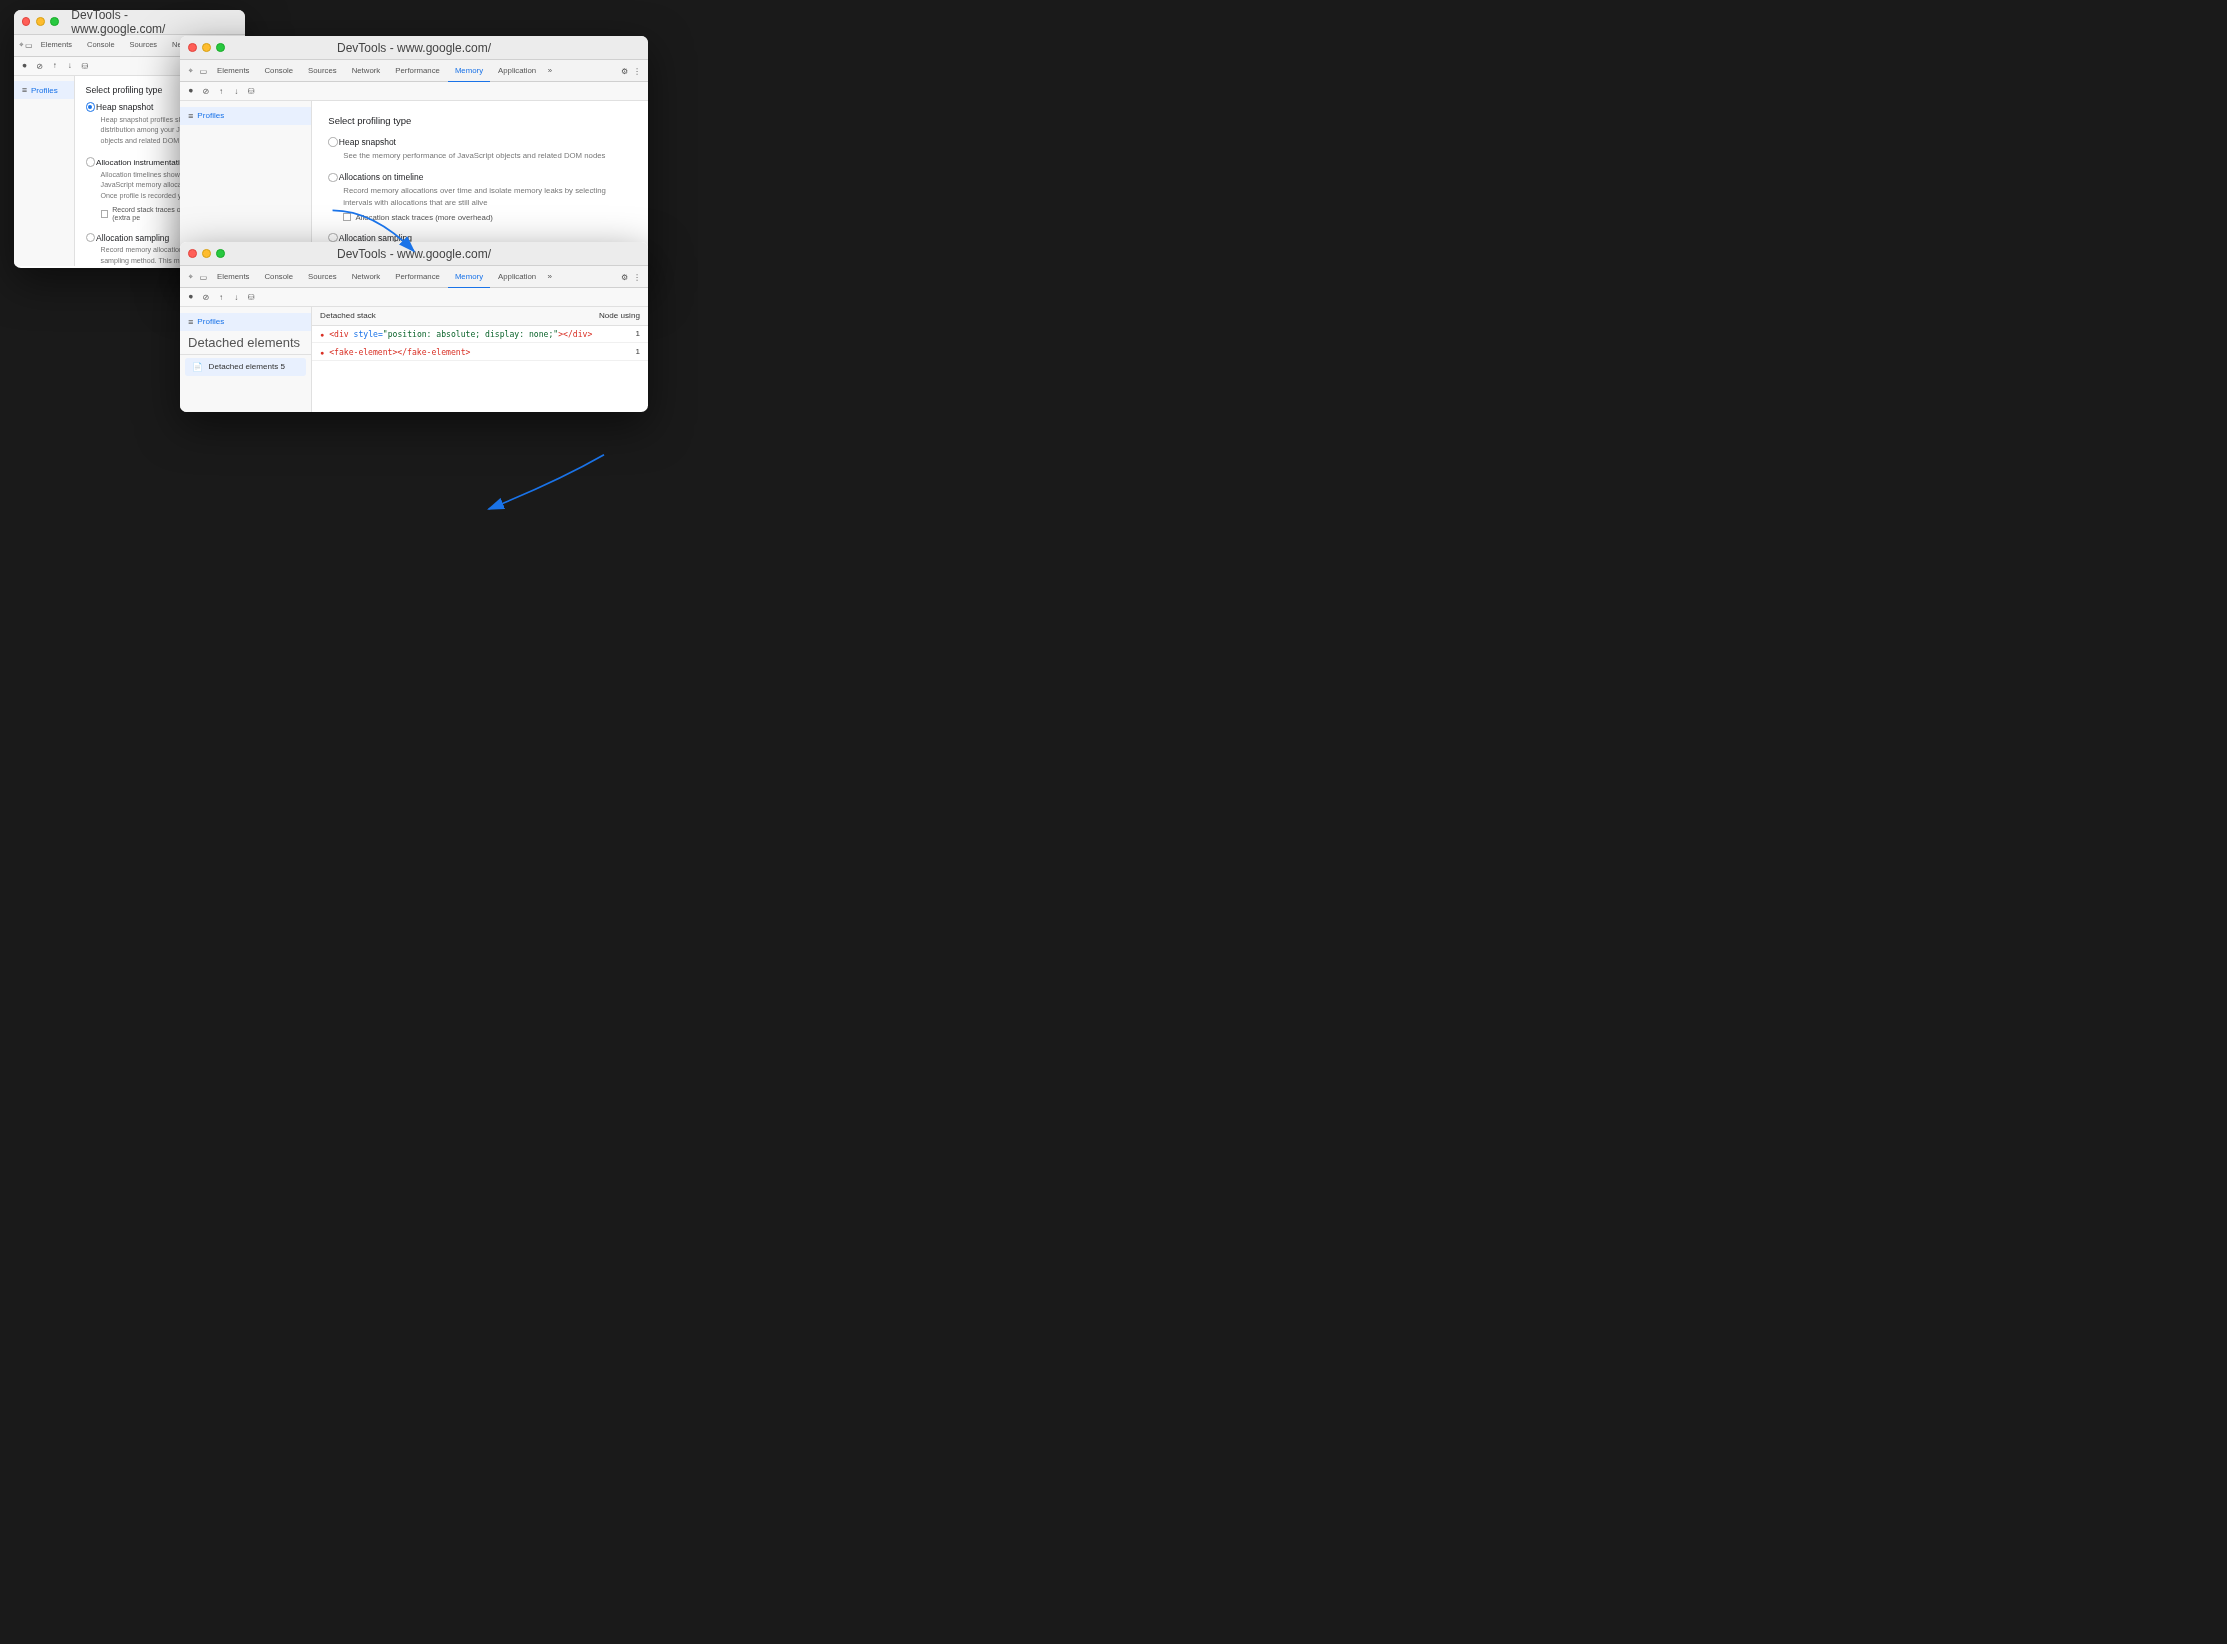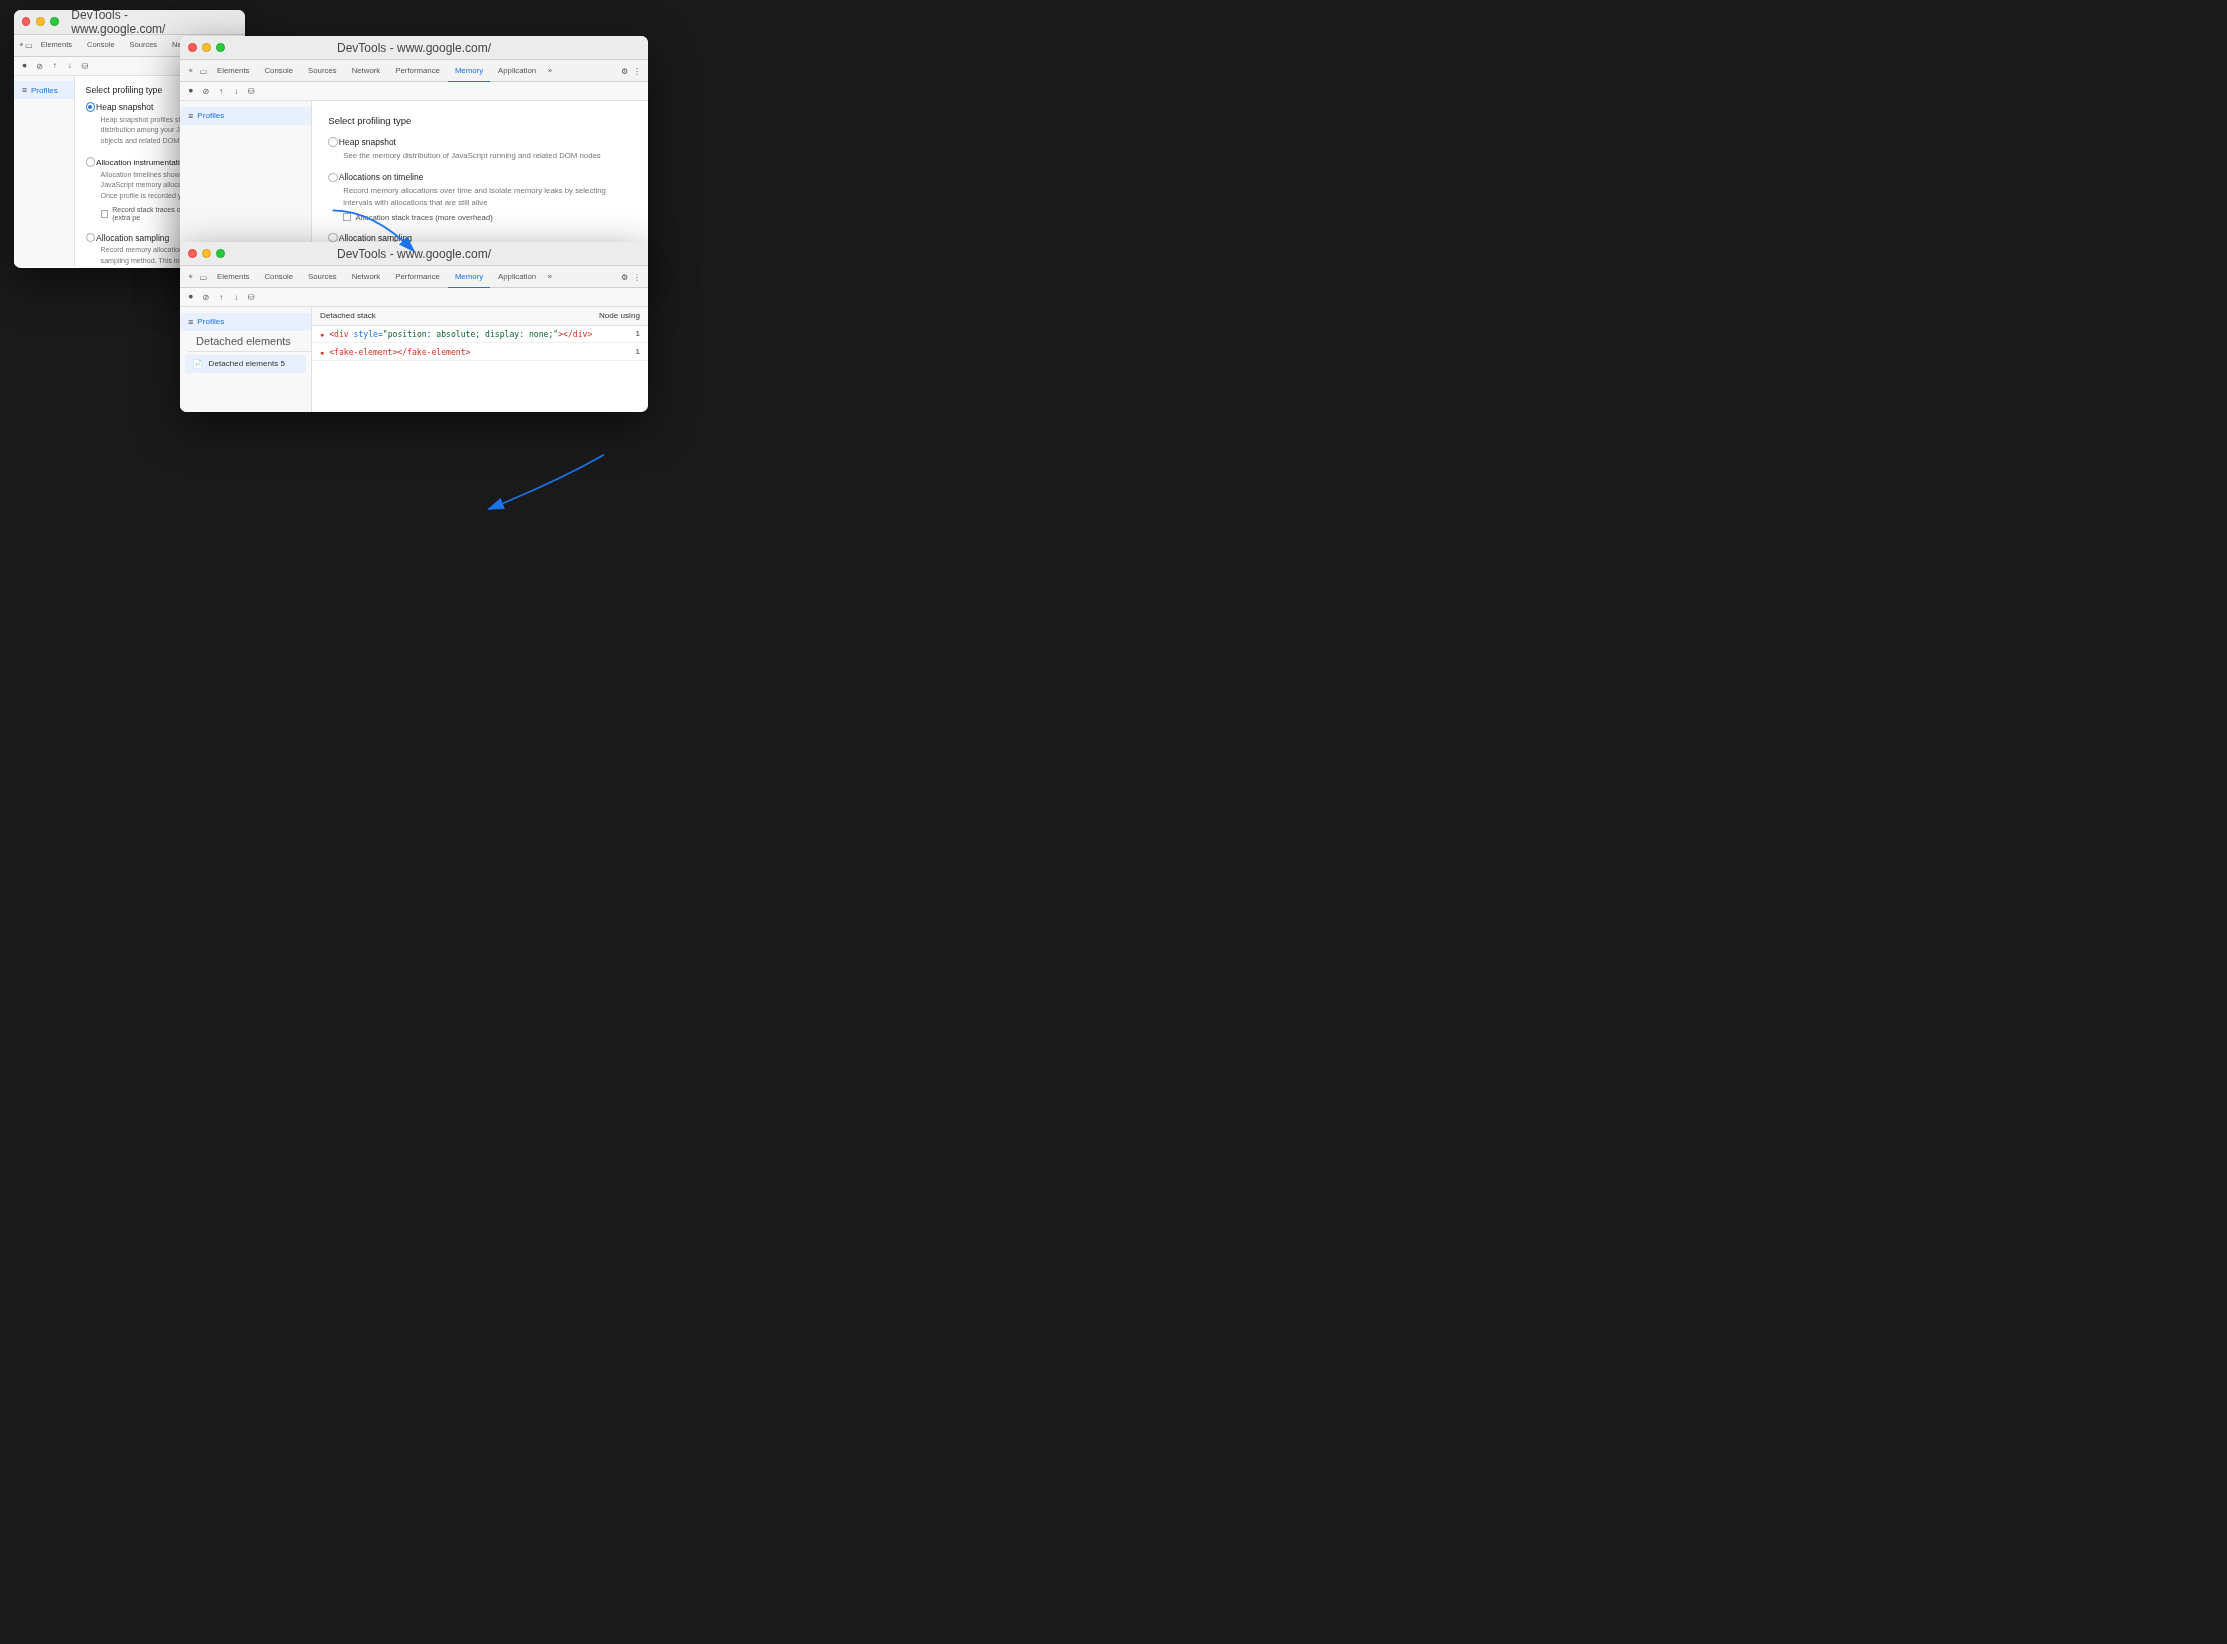--- a/index.html
+++ b/index.html
@@ -430,21 +430,21 @@
       </div>
     </div>
     <div class="main-content">
       <div class="section-title">Select profiling type</div>
 
       <div class="profile-option">
         <div class="profile-option-header">
           <div class="radio-btn"></div>
           <span class="option-label">Heap snapshot</span>
         </div>
-        <div class="option-desc">See the memory distribution of JavaScript running and related DOM nodes</div>
+        <div class="option-desc">See the memory performance of JavaScript objects and related DOM nodes</div>
       </div>
 
       <div class="profile-option">
         <div class="profile-option-header">
           <div class="radio-btn"></div>
           <span class="option-label">Allocations on timeline</span>
         </div>
         <div class="option-desc">Record memory allocations over time and isolate memory leaks by selecting intervals with allocations that are still alive</div>
         <div class="checkbox-row">
           <div class="checkbox-box"></div>
@@ -499,21 +499,21 @@
     <div class="toolbar-icon">↑</div>
     <div class="toolbar-icon">↓</div>
     <div class="toolbar-icon">⛁</div>
   </div>
   <div class="devtools-body" style="height:calc(100% - 65px);">
     <div class="sidebar">
       <div class="sidebar-item active">
         <span class="sidebar-item-icon">≡</span>
         <span>Profiles</span>
       </div>
-      <div style="padding:4.1px 8.1px;font-size:11px;color:#555;border-bottom:0.7px solid #e0e0e0;margin-left:8px;">
+      <div style="padding:4.1px 8.1px;font-size:13px;color:#555;border-bottom:0.7px solid #e0e0e0;">
         <span>Detached elements</span>
       </div>
       <div style="padding:2.7px 5.4px;">
         <div class="detached-list-item">
           <span style="font-size:8.8px;">📄</span>
           <span>Detached elements 5</span>
         </div>
       </div>
     </div>
     <div class="main-content" style="padding:0;overflow:hidden;">

